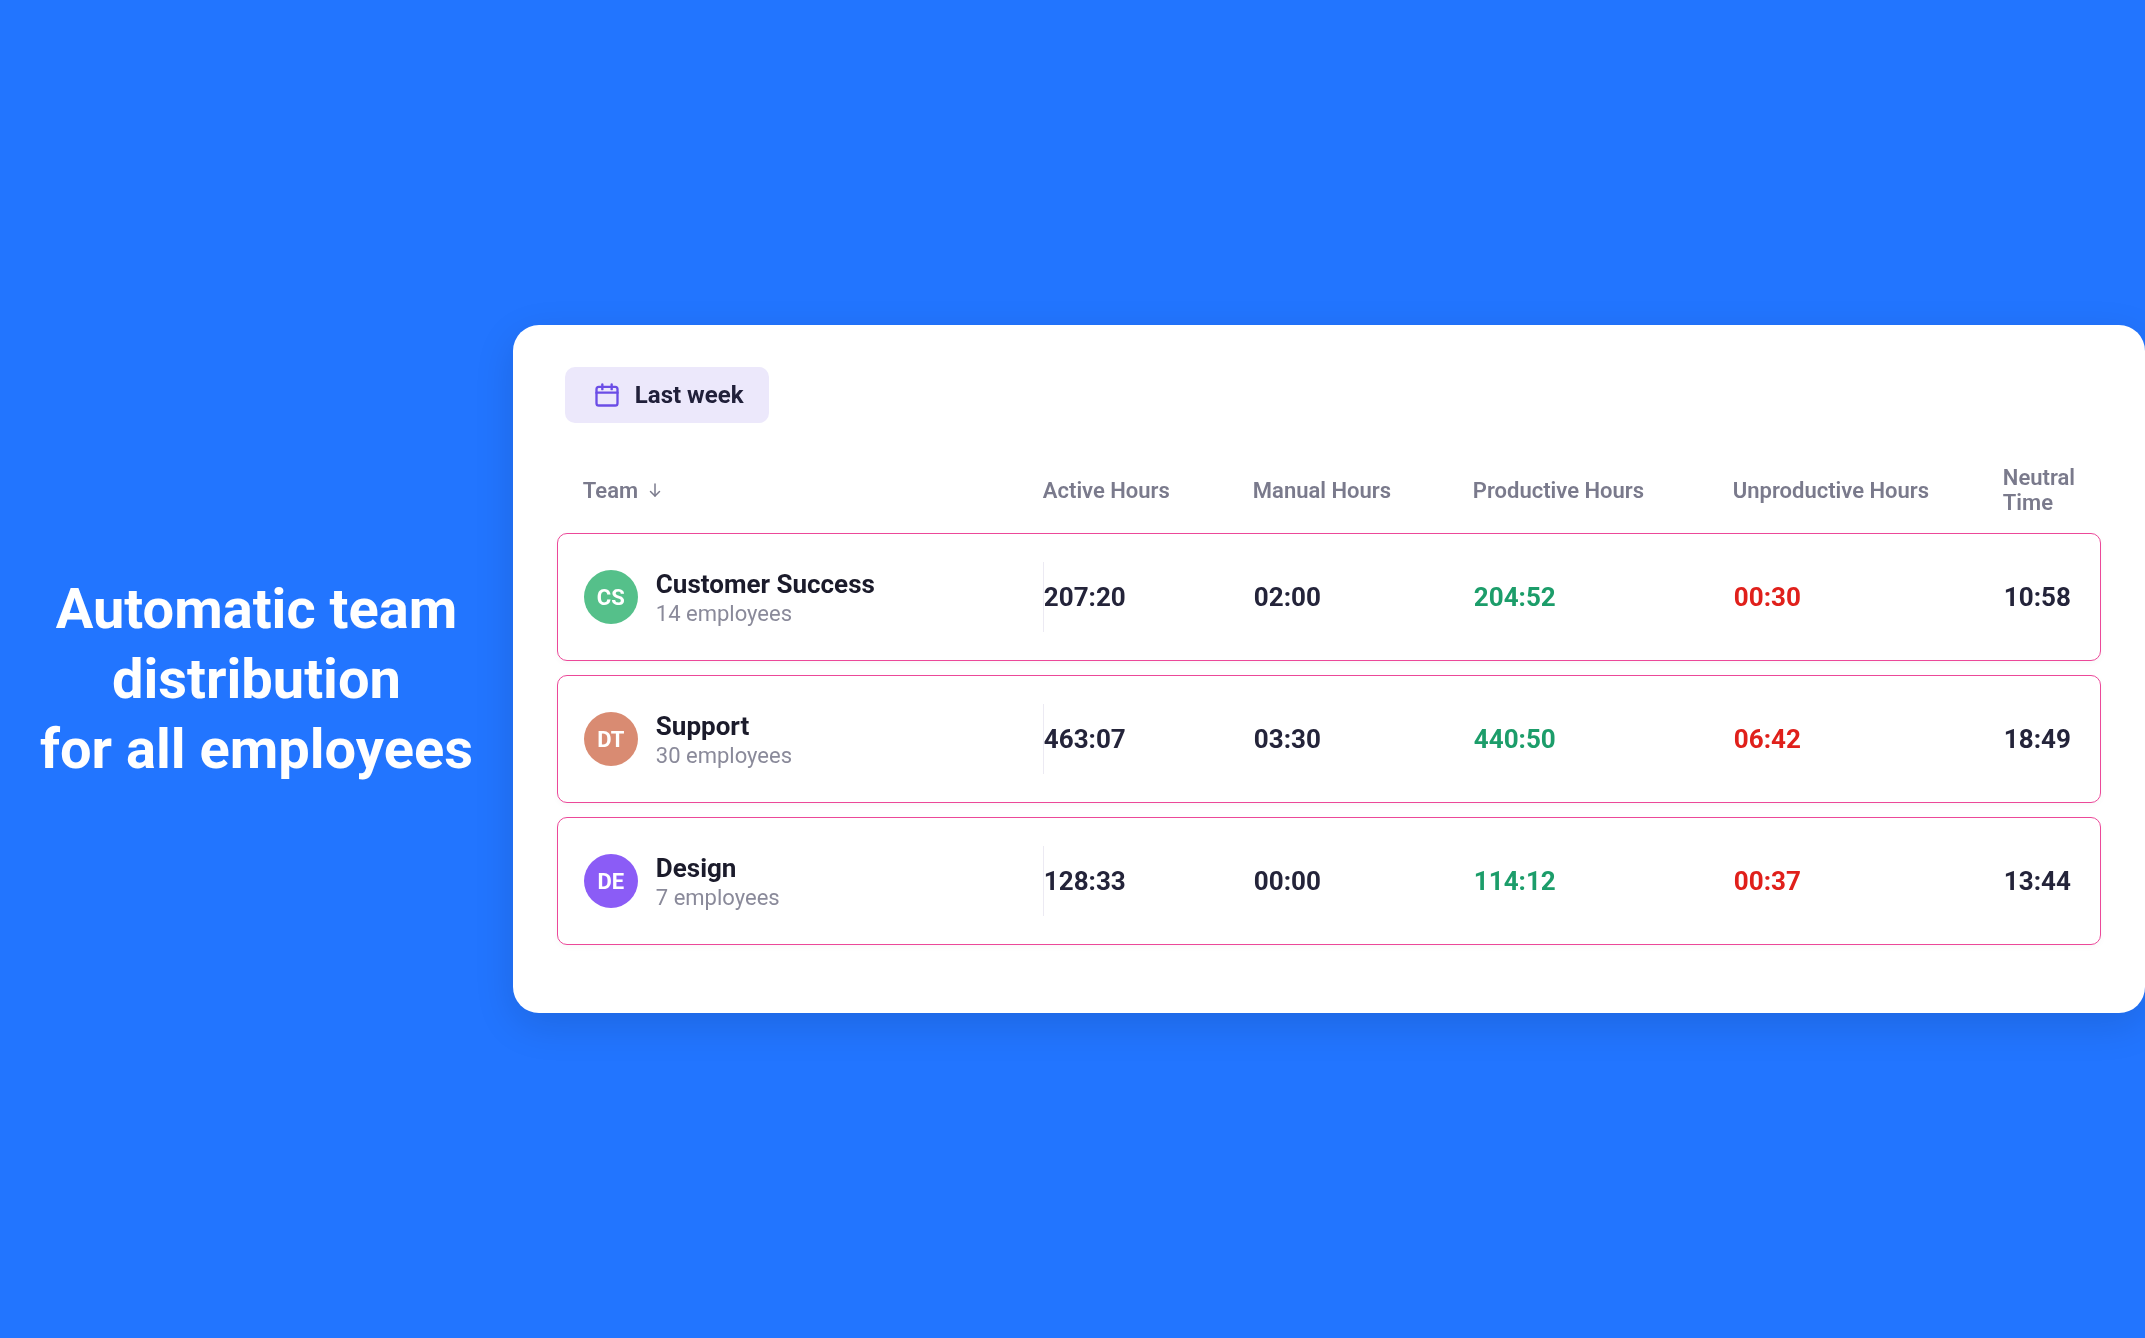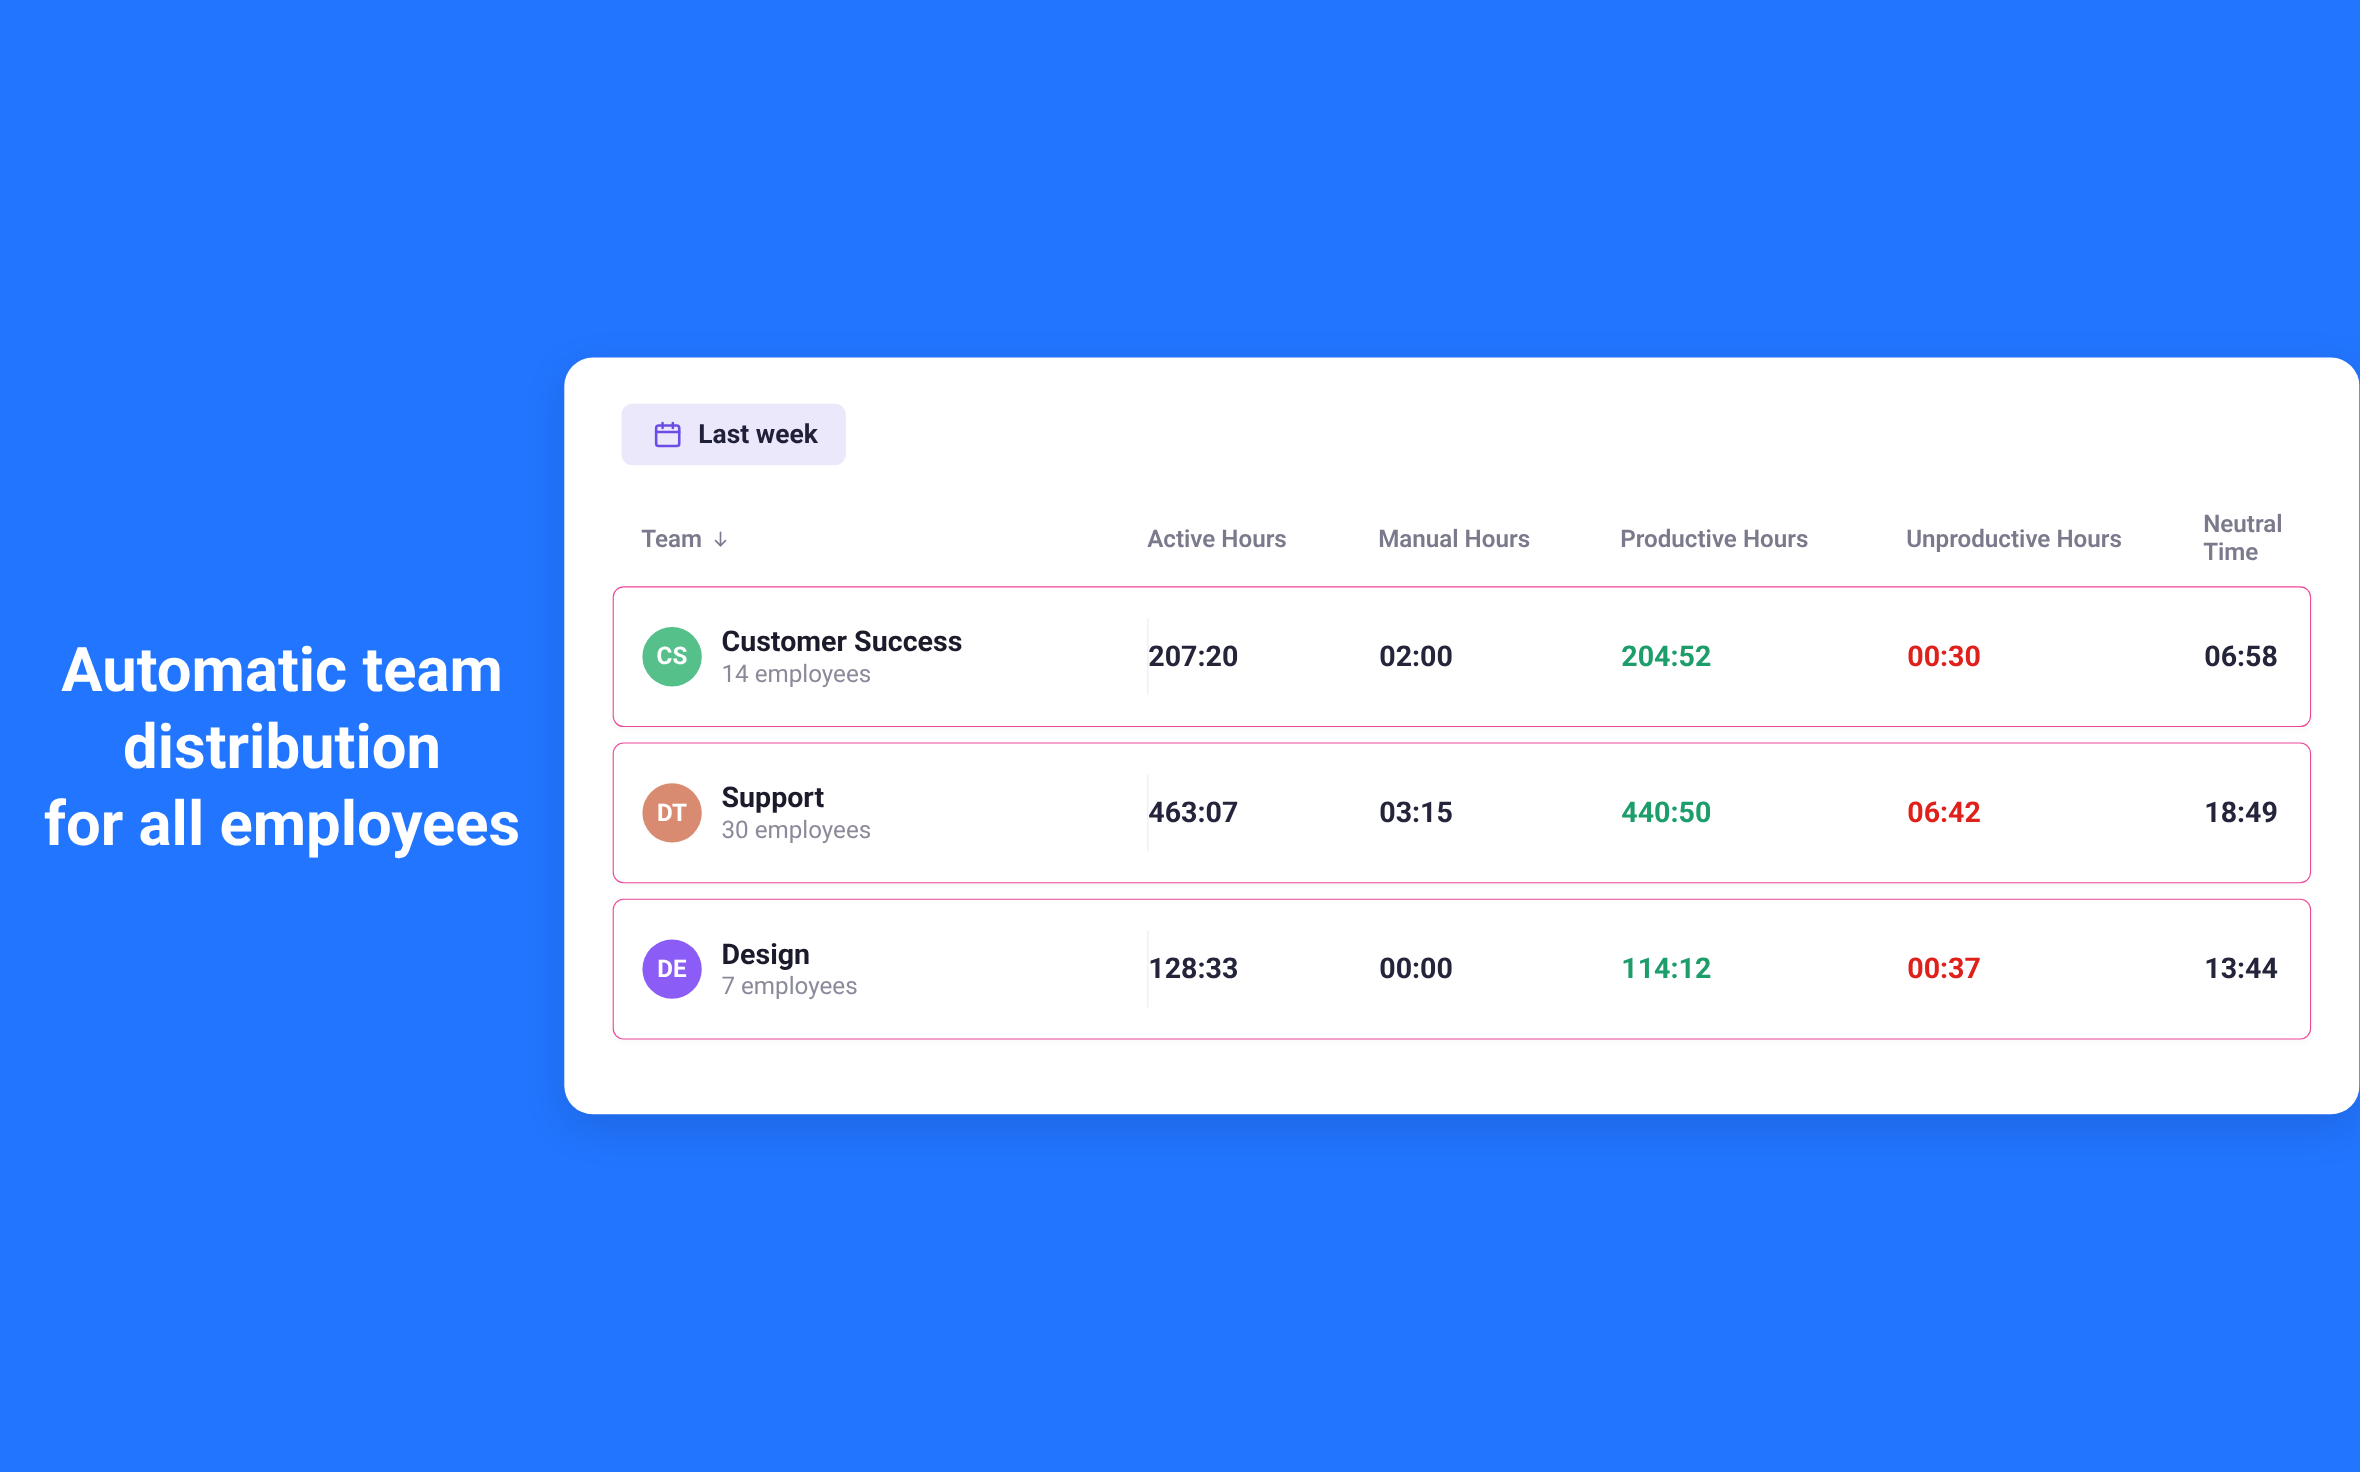--- a/index.html
+++ b/index.html
@@ -191,33 +191,33 @@
           <div class="avatar" style="background:#55c08a">CS</div>
           <div class="team-info">
             <div class="team-name">Customer Success</div>
             <div class="team-sub">14 employees</div>
           </div>
         </div>
         <div class="cell">207:20</div>
         <div class="cell">02:00</div>
         <div class="cell green">204:52</div>
         <div class="cell red">00:30</div>
-        <div class="cell">06:58</div>
+        <div class="cell">10:58</div>
       </div>
 
       <div class="row">
         <div class="team-cell">
           <div class="avatar" style="background:#d98b72">DT</div>
           <div class="team-info">
             <div class="team-name">Support</div>
             <div class="team-sub">30 employees</div>
           </div>
         </div>
         <div class="cell">463:07</div>
-        <div class="cell">03:15</div>
+        <div class="cell">03:30</div>
         <div class="cell green">440:50</div>
         <div class="cell red">06:42</div>
         <div class="cell">18:49</div>
       </div>
 
       <div class="row">
         <div class="team-cell">
           <div class="avatar" style="background:#8b5cf6">DE</div>
           <div class="team-info">
             <div class="team-name">Design</div>

